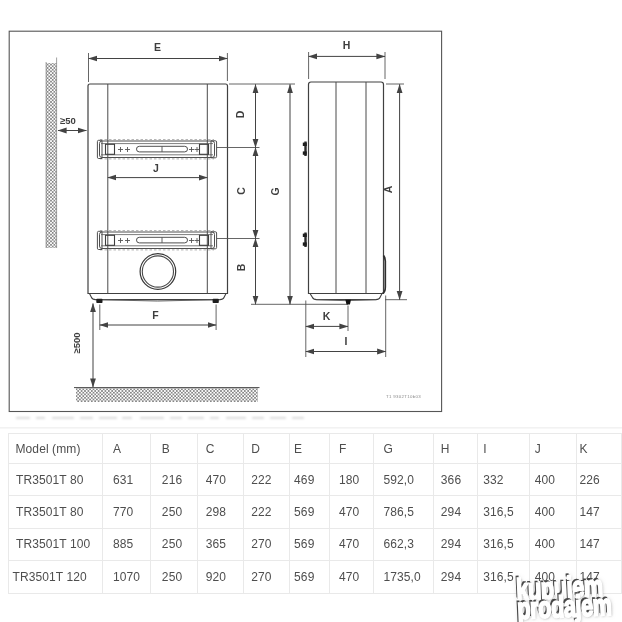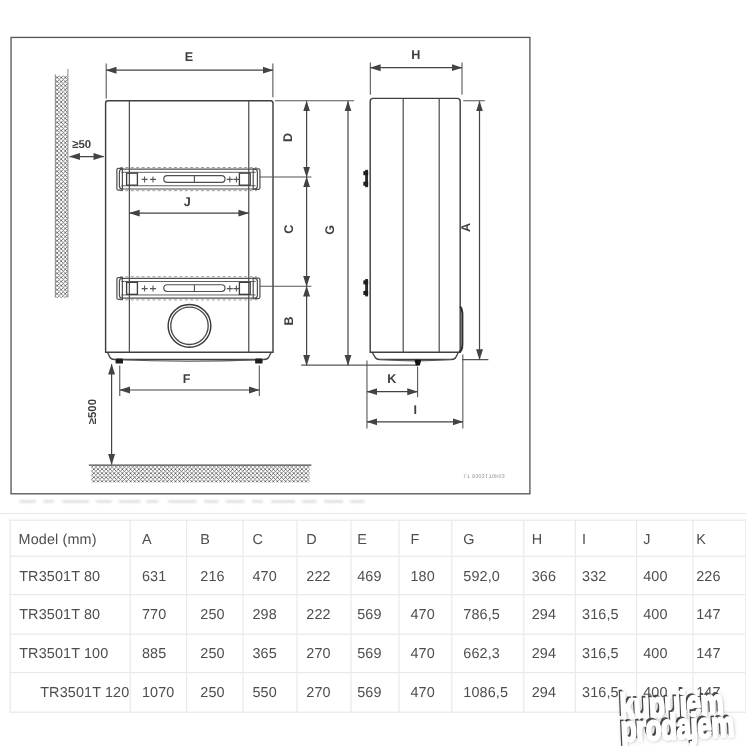--- a/index.html
+++ b/index.html
@@ -252,28 +252,28 @@
         <td class="cE">569</td>
         <td class="cF">470</td>
         <td class="cG">662,3</td>
         <td class="cH">294</td>
         <td class="cI">316,5</td>
         <td class="cJ">400</td>
         <td class="cK">147</td>
       </tr>
 
 <tr>
-        <td style="padding-left:25px">TR3501T 120</td>
+        <td style="padding-left:4px">TR3501T 120</td>
         <td class="cA">1070</td>
         <td class="cB">250</td>
-        <td class="cC">550</td>
+        <td class="cC">920</td>
         <td class="cD">270</td>
         <td class="cE">569</td>
         <td class="cF">470</td>
-        <td class="cG">1086,5</td>
+        <td class="cG">1735,0</td>
         <td class="cH">294</td>
         <td class="cI">316,5</td>
         <td class="cJ">400</td>
         <td class="cK">147</td>
       </tr>
 </tbody>
   </table>
 
 <div id="wm">kupujem<br>prodajem</div>
 

